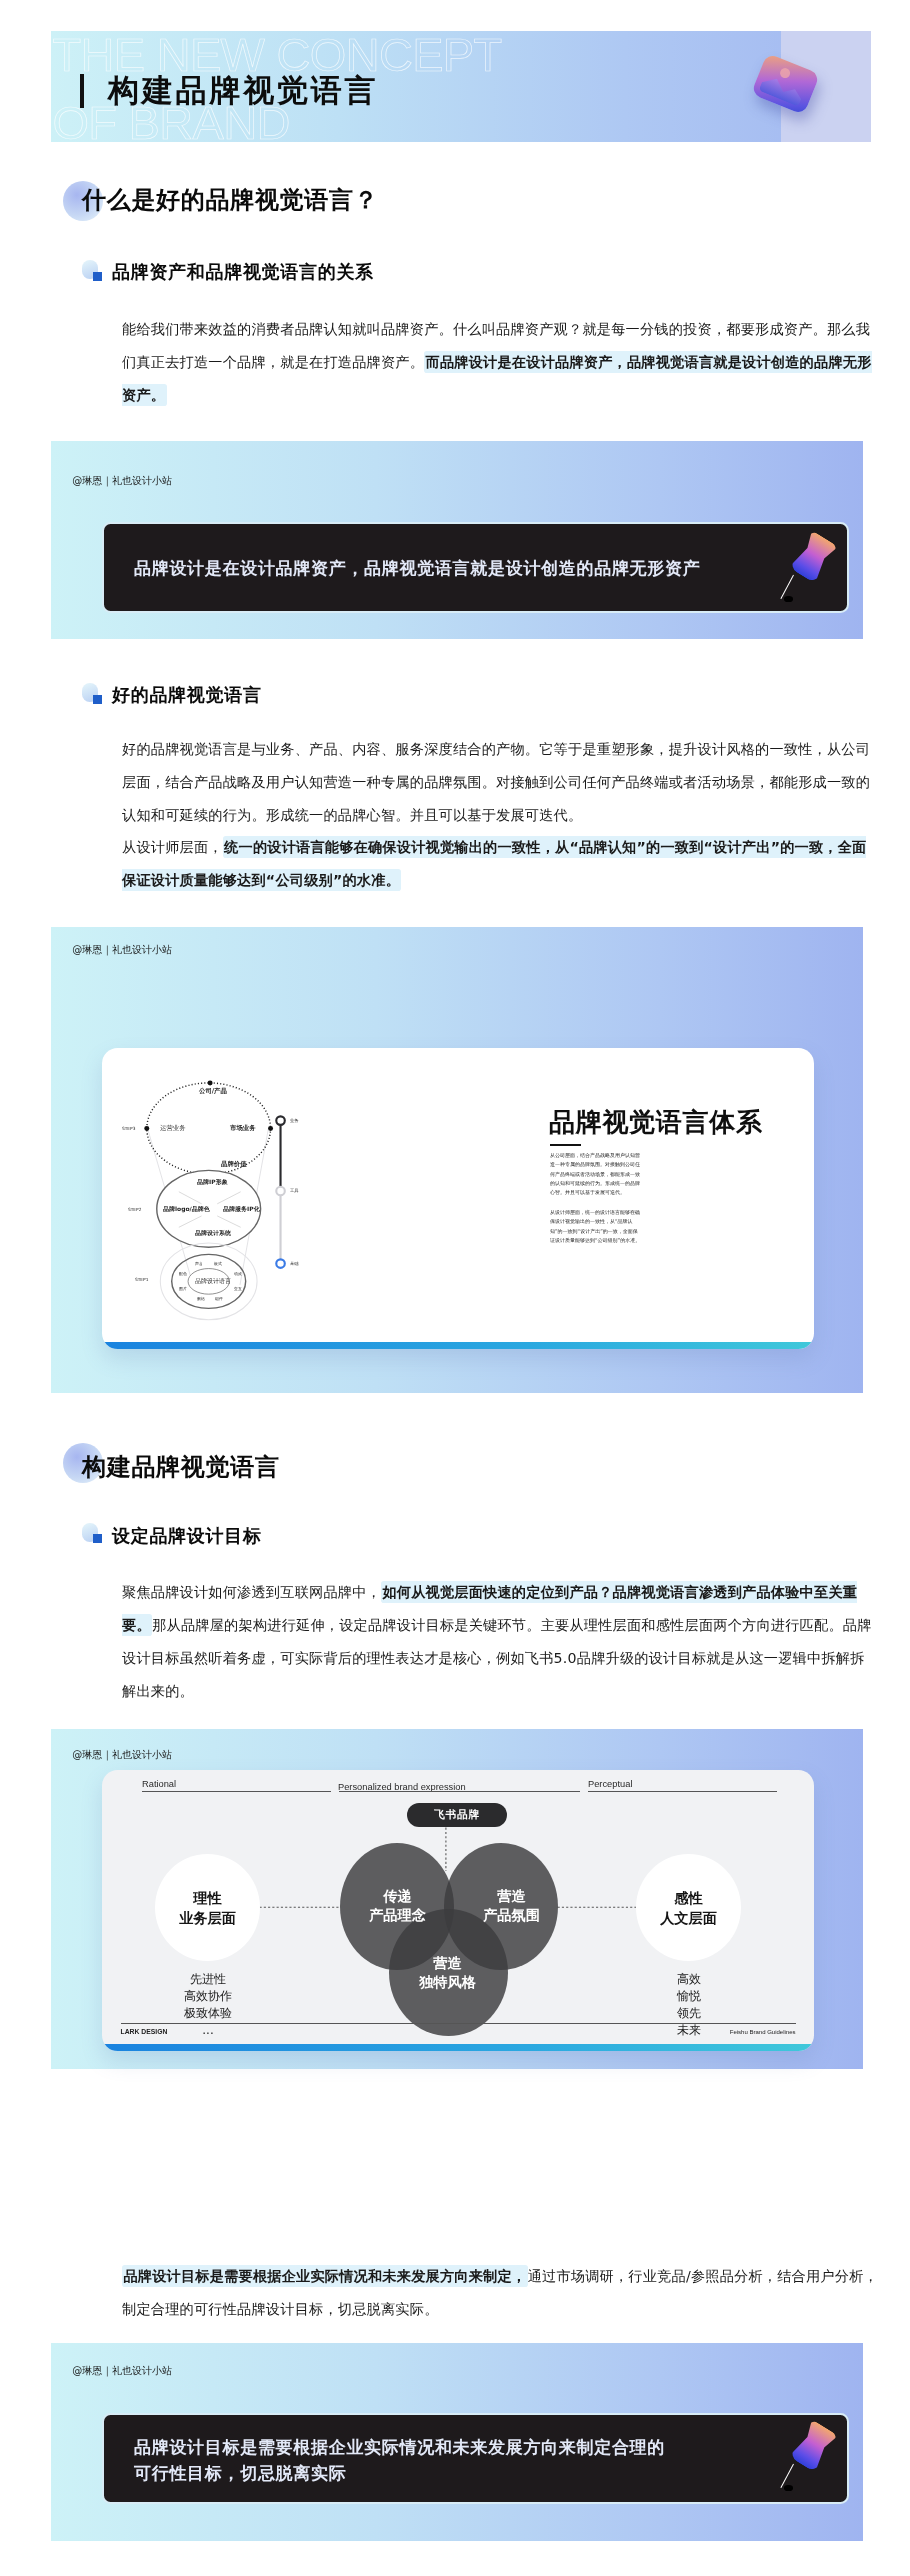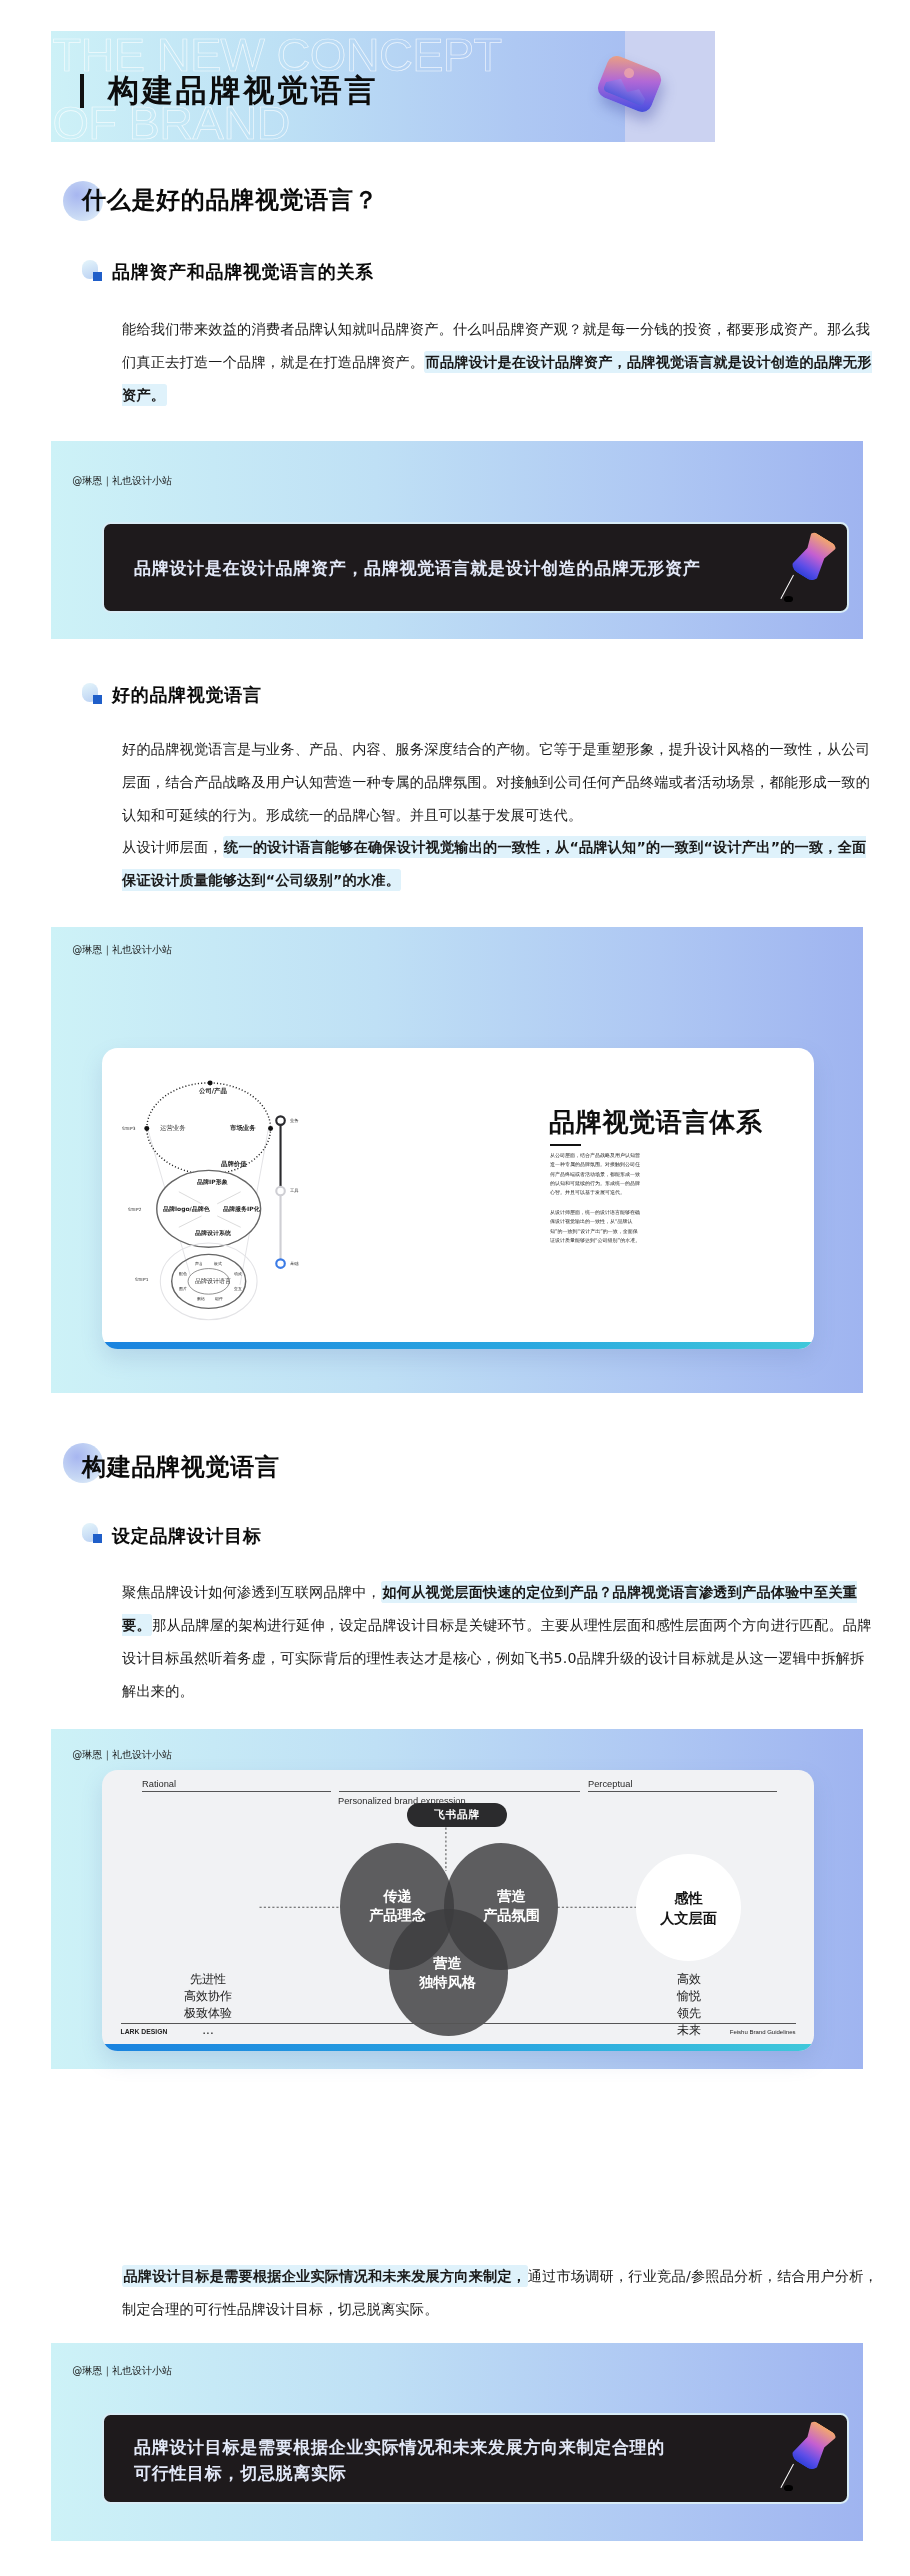--- a/index.html
+++ b/index.html
@@ -2,21 +2,21 @@
 <html style="font-size:11.4px"><head>
 <meta charset="utf-8">
 <style>
   * { box-sizing: border-box; margin: 0; padding: 0; }
   html, body { width: 911px; background: #ffffff; }
   body { font-family: "DejaVu Sans", "Liberation Sans", sans-serif; color: #1f1f1f; position: relative; height: 2576px; overflow: hidden; }
 
   .abs { position: absolute; }
 
   
-  .banner { left: 51px; top: 31px; width: 664px; height: 111px; overflow: hidden;
+  .banner { left: 51px; top: 31px; width: 820px; height: 111px; overflow: hidden;
     background: linear-gradient(90deg, #cdf1f7 0%, #bde0f5 35%, #aec8f3 70%, #a3b8f1 100%); }
   .banner .lav { position: absolute; right: 0; top: 0; width: 90px; height: 100%; background: #cbd2f1; }
   .banner .ghost { position: absolute; left: 1.4px; font-family: "Liberation Sans", sans-serif; font-size: 47px; line-height: 47px; color: transparent;
     -webkit-text-stroke: 0.7px rgba(255,255,255,0.75); letter-spacing: -0.7px; white-space: nowrap; }
   .banner .ghost.l1 { top: 0; }
   .banner .ghost.l2 { top: 68px; }
   .banner .bar { position: absolute; left: 29px; top: 43px; width: 3.6px; height: 34px; background: #111; }
   .banner .title { position: absolute; left: 57px; top: 39px; font-size: 31px; font-weight: bold; color: #0c0c0c; letter-spacing: 2.8px; line-height: 40px; }
   .banner .photo { position: absolute; right: 57px; top: 31px; width: 57px; height: 44px; border-radius: 10px; transform: rotate(22deg);
     background: linear-gradient(160deg, #f0a57a 0%, #b168d6 45%, #5b54e0 85%, #3d4bd6 100%);
@@ -201,32 +201,36 @@
 
 <div class="abs para" style="top:1576px;">
   <span>聚焦品牌设计如何渗透到互联网品牌中，</span><span class="hl">如何从视觉层面快速的定位到产品？品牌视觉语言渗透到产品体验中至关重要。</span><span>那从品牌屋的架构进行延伸，设定品牌设计目标是关键环节。主要从理性层面和感性层面两个方向进行匹配。品牌设计目标虽然听着务虚，可实际背后的理性表达才是核心，例如飞书5.0品牌升级的设计目标就是从这一逻辑中拆解拆解出来的。</span>
 </div>
 
 <div class="abs gcard" style="top:1729px; height:340px;">
   <div class="credit" style="top:18.5px;">@琳恩｜礼也设计小站</div>
   <div class="vcard" style="top:41px; height:281px;">
     <div class="colhead" style="left:40px; top:8.5px;">Rational</div>
     <div class="colrule" style="left:40px; top:21.3px; width:189px;"></div>
-    <div class="colhead" style="left:236px; top:26px;">Personalized brand expression</div>
+    <div class="colhead" style="left:236px; top:12px;">Personalized brand expression</div>
     <div class="colrule" style="left:237px; top:21.3px; width:241px;"></div>
     <div class="colhead" style="left:486px; top:8.5px;">Perceptual</div>
     <div class="colrule" style="left:486px; top:21.3px; width:189px;"></div>
 
     <div class="pill" style="left:305px; top:33px; width:100px; height:24px;">飞书品牌</div>
     <svg width="712" height="281" style="position:absolute;left:0;top:0;" viewBox="0 0 1000 395">
       <line x1="483" y1="81" x2="483" y2="142" stroke="#555" stroke-width="1.5" stroke-dasharray="3 3"></line>
       <line x1="221" y1="193" x2="335" y2="193" stroke="#555" stroke-width="1.5" stroke-dasharray="3 3"></line>
       <line x1="640" y1="193" x2="752" y2="193" stroke="#555" stroke-width="1.5" stroke-dasharray="3 3"></line>
     </svg>
 
+    <div class="wcircle" style="left:53px; top:84px; width:105px; height:107px;">
+      <div>理性</div>
+      <div>业务层面</div>
+    </div>
     <div class="wcircle" style="left:534px; top:84px; width:105px; height:107px;">
       <div>感性</div>
       <div>人文层面</div>
     </div>
 
     <div class="vc" style="left:238px; top:73px; width:114px; height:127px;"></div>
     <div class="vc" style="left:342px; top:73px; width:114px; height:127px;"></div>
     <div class="vc" style="left:287px; top:139px; width:119px; height:127px;"></div>
 
     <div class="vlabel" style="left:242px; top:117px;">

